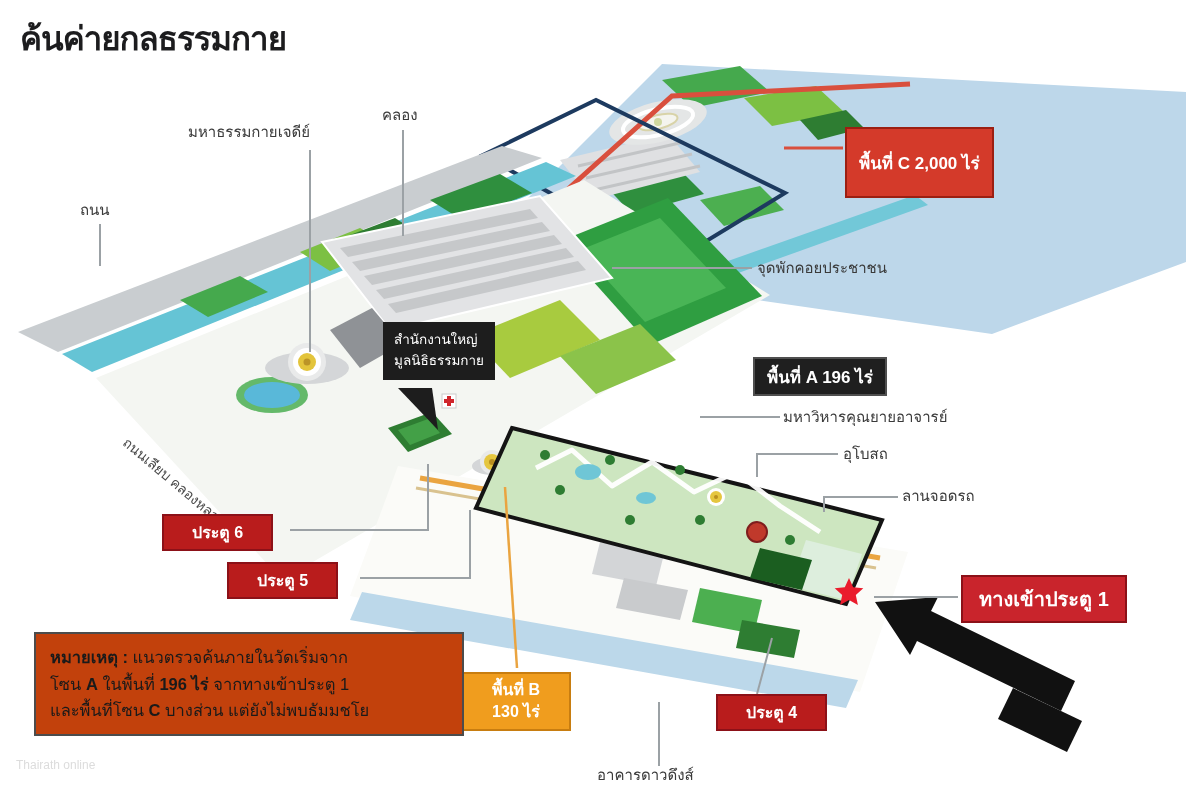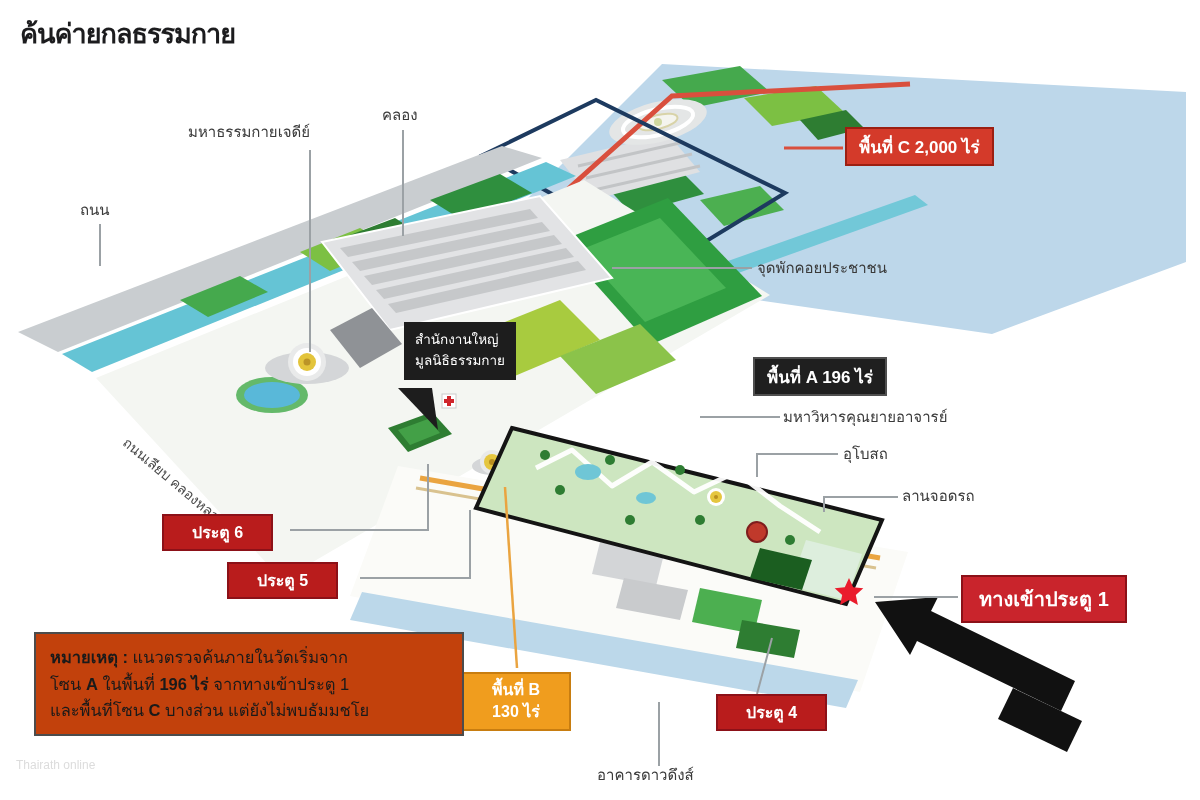--- a/index.html
+++ b/index.html
@@ -1,25 +1,25 @@
 <!DOCTYPE html>
 <html><head>
 <meta charset="utf-8">
 <style>
   html,body{margin:0;padding:0;background:#fff;}
   #stage{position:relative;width:1200px;height:800px;background:#ffffff;overflow:hidden;
          font-family:"Liberation Sans","DejaVu Sans",sans-serif;}
   #map-svg{position:absolute;left:0;top:0;}
   .abs{position:absolute;}
-  .title{font-size:27px;font-weight:800;color:#1c1c1e;letter-spacing:-1px;}
+  .title{font-size:33px;font-weight:800;color:#1c1c1e;letter-spacing:-1px;}
   .lbl{font-size:15px;color:#3a3a3a;white-space:nowrap;}
   .lbl-diag{font-size:14px;color:#4a4a4a;white-space:nowrap;transform:rotate(40deg);transform-origin:left top;}
   .badge{color:#fff;font-weight:700;white-space:nowrap;text-align:center;}
   .badge-red{background:#b91c1c;border:2px solid #8c1118;font-size:16px;padding:4px 28px;}
-  .badge-zc{background:#d43a2a;border:2px solid #9c1f12;font-size:17px;padding:4px 12px;}
+  .badge-zc{background:#d43a2a;border:2px solid #9c1f12;font-size:17px;padding:20px 12px;}
   .badge-za{background:#1f1f1f;border:2px solid #4f4f4f;font-size:17px;padding:4px 12px;}
   .badge-zb{background:#f09d1e;border:2px solid #c87d10;font-size:16px;padding:5px 10px;width:86px;line-height:1.4;}
   .badge-entrance{background:#c9242c;border:2px solid #8c1118;font-size:20px;padding:6px 16px;}
   .office-box{background:#1d1d1d;color:#fff;font-size:13.5px;line-height:1.55;padding:8px 11px;white-space:nowrap;}
   .note-box{background:#c2410c;border:2px solid #4c4c4c;width:398px;padding:10px 14px;
             font-size:16.5px;line-height:1.62;color:#1a1a1a;}
   .note-box b{font-weight:800;}
   .watermark{font-size:12px;color:#dcdcdc;}
 </style>
 </head>
@@ -195,21 +195,21 @@
   <div class="abs badge badge-za" style="left:753px;top:357px;">พื้นที่ A 196 ไร่</div>
   <div class="abs badge badge-zb" style="left:461px;top:672px;">
     <div>พื้นที่ B</div>
     <div>130 ไร่</div>
   </div>
   <div class="abs badge badge-red" style="left:162px;top:514px;">ประตู 6</div>
   <div class="abs badge badge-red" style="left:227px;top:562px;">ประตู 5</div>
   <div class="abs badge badge-red" style="left:716px;top:694px;">ประตู 4</div>
   <div class="abs badge badge-entrance" style="left:961px;top:575px;">ทางเข้าประตู 1</div>
 
-  <div class="abs office-box" style="left:404px;top:322px;">
+  <div class="abs office-box" style="left:383px;top:322px;">
     <div>สำนักงานใหญ่</div>
     <div>มูลนิธิธรรมกาย</div>
   </div>
 
   <div class="abs note-box" style="left:34px;top:632px;">
     <b>หมายเหตุ :</b><span> แนวตรวจค้นภายในวัดเริ่มจาก</span><br>
     <span>โซน </span><b>A</b><span> ในพื้นที่ </span><b>196 ไร่</b><span> จากทางเข้าประตู 1</span><br>
     <span>และพื้นที่โซน </span><b>C</b><span> บางส่วน แต่ยังไม่พบธัมมชโย</span>
   </div>
 

